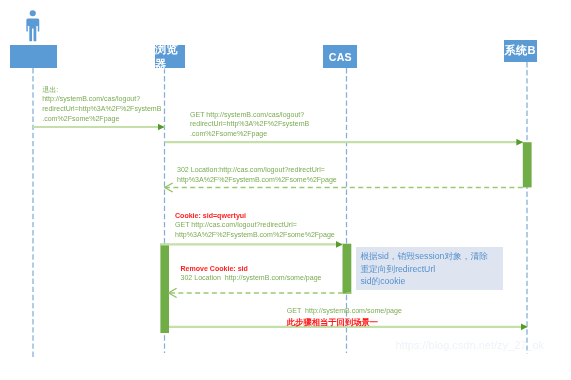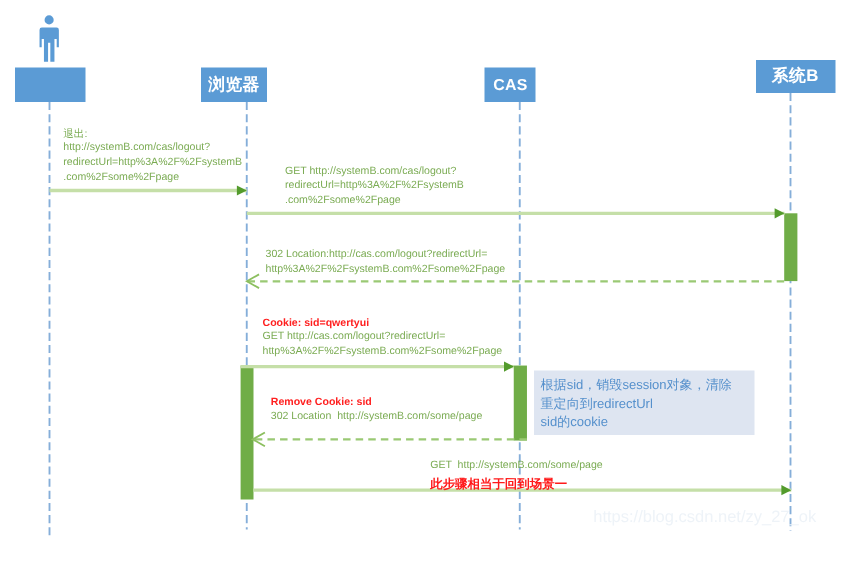--- a/index.html
+++ b/index.html
@@ -56,23 +56,23 @@
       <line x1="33" y1="127" x2="164.5" y2="127" stroke="#c5dfa8" stroke-width="2.2" marker-end="url(#ah)"></line>
       <line x1="164.5" y1="142.2" x2="523" y2="142.2" stroke="#c5dfa8" stroke-width="2.2" marker-end="url(#ah)"></line>
       <line x1="522.8" y1="187.5" x2="165" y2="187.5" stroke="#9ac974" stroke-width="1.5" stroke-dasharray="5 3.4" marker-end="url(#ahopen)"></line>
       <line x1="160.4" y1="244.4" x2="342.6" y2="244.4" stroke="#c5dfa8" stroke-width="2.2" marker-end="url(#ah)"></line>
       <line x1="351.3" y1="292.9" x2="168.9" y2="292.9" stroke="#9ac974" stroke-width="1.5" stroke-dasharray="5 3.4" marker-end="url(#ahopen)"></line>
       <line x1="169" y1="326.8" x2="527.5" y2="326.8" stroke="#c5dfa8" stroke-width="2.2" marker-end="url(#ah)"></line>
     </g>
   </svg>
 
   <div class="partbox" style="left:9.6px;top:45.3px;width:47px;height:22.7px;"></div>
-  <div class="partbox" style="left:134px;top:45.3px;width:44px;height:22.7px;">浏览器</div>
+  <div class="partbox" style="left:155px;top:45.3px;width:30px;height:22.7px;">浏览器</div>
   <div class="partbox" style="left:323.3px;top:45.3px;width:34px;height:22.7px;font-size:10.6px;letter-spacing:.2px;">CAS</div>
-  <div class="partbox" style="left:503.7px;top:39.8px;width:53px;height:22.2px;">系统B</div>
+  <div class="partbox" style="left:503.7px;top:39.8px;width:33px;height:22.2px;">系统B</div>
 
   <div class="msg" style="left:42.2px;top:84.5px;">
     <div>退出:</div>
     <div>http://systemB.com/cas/logout?</div>
     <div>redirectUrl=http%3A%2F%2FsystemB</div>
     <div>.com%2Fsome%2Fpage</div>
   </div>
 
   <div class="msg" style="left:190px;top:109.5px;">
     <div>GET http://systemB.com/cas/logout?</div>

